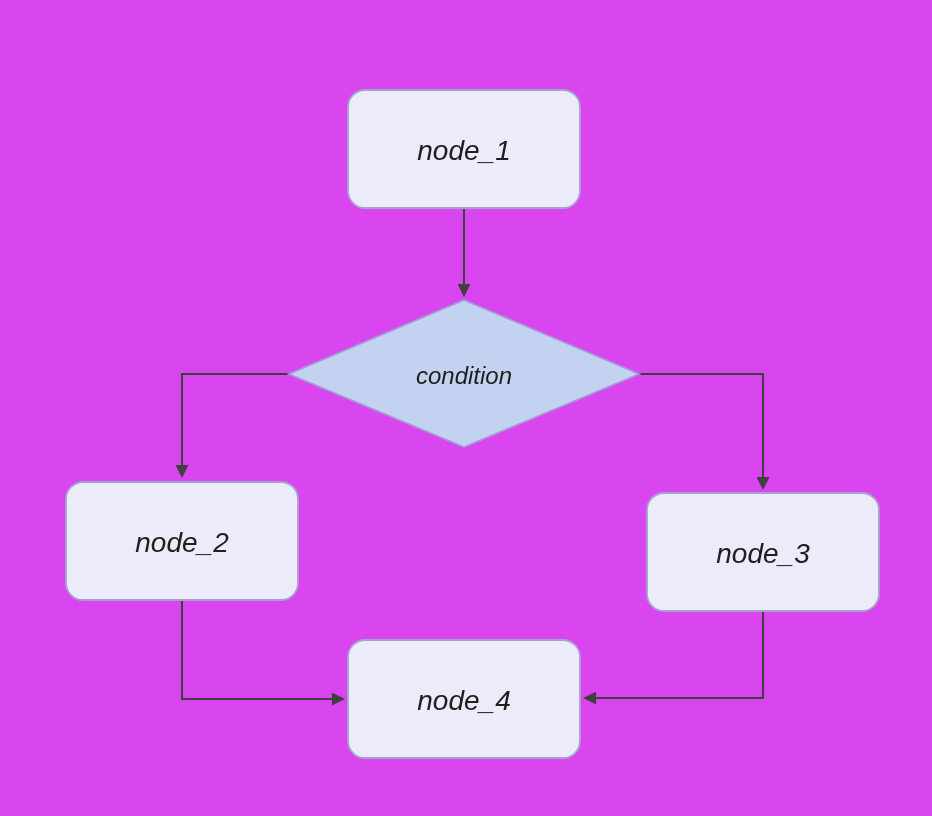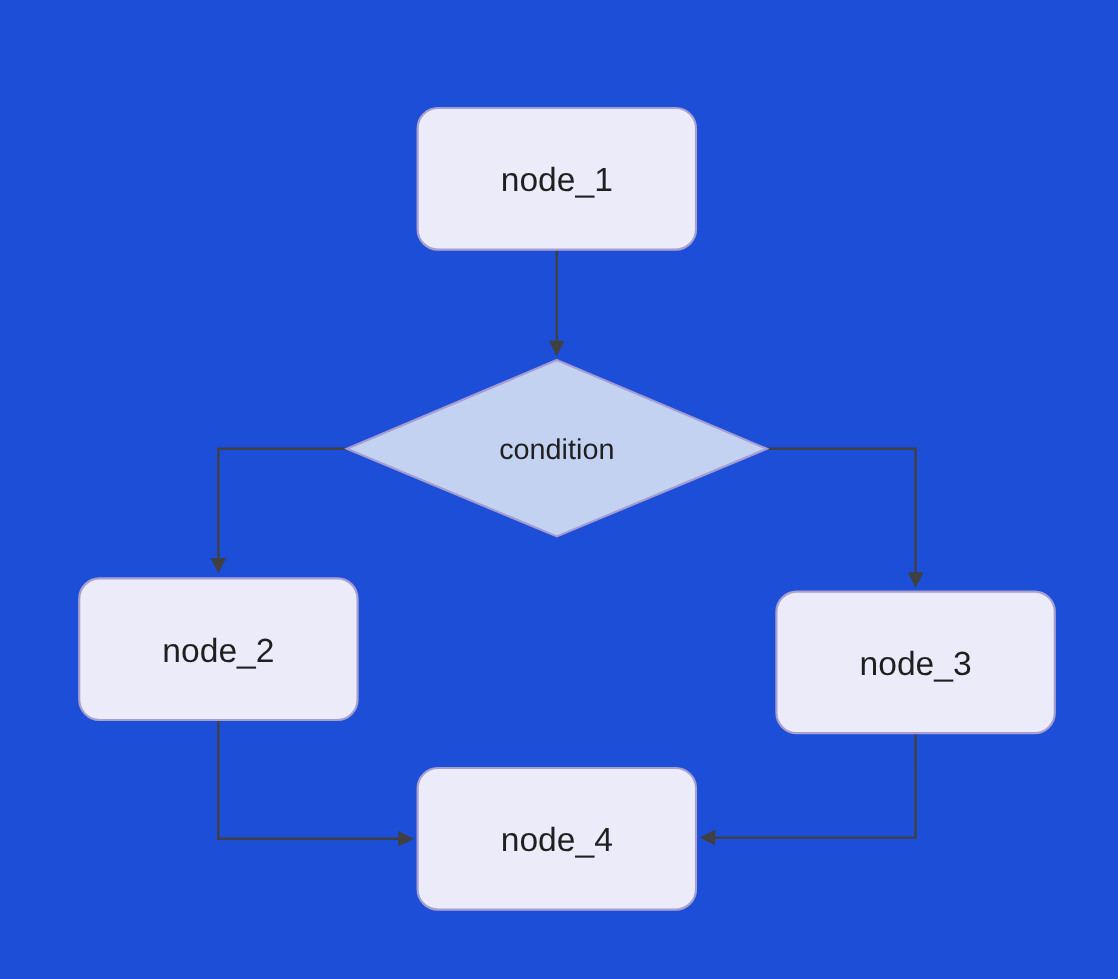--- a/index.html
+++ b/index.html
@@ -7,22 +7,23 @@
     padding: 0;
     background: #ffffff;
     width: 932px;
     height: 816px;
     overflow: hidden;
   }
   .canvas {
     position: relative;
     width: 932px;
     height: 816px;
-    background: #1d4ed8;
+    background: #d946ef;
     font-family: "Liberation Sans", sans-serif;
+    font-style: italic;
   }
   svg { display: block; }
   .edge {
     stroke: #404040;
     stroke-width: 2;
     fill: none;
   }
   .arrowhead { fill: #404040; }
   .node-rect {
     fill: #ECEBF9;

